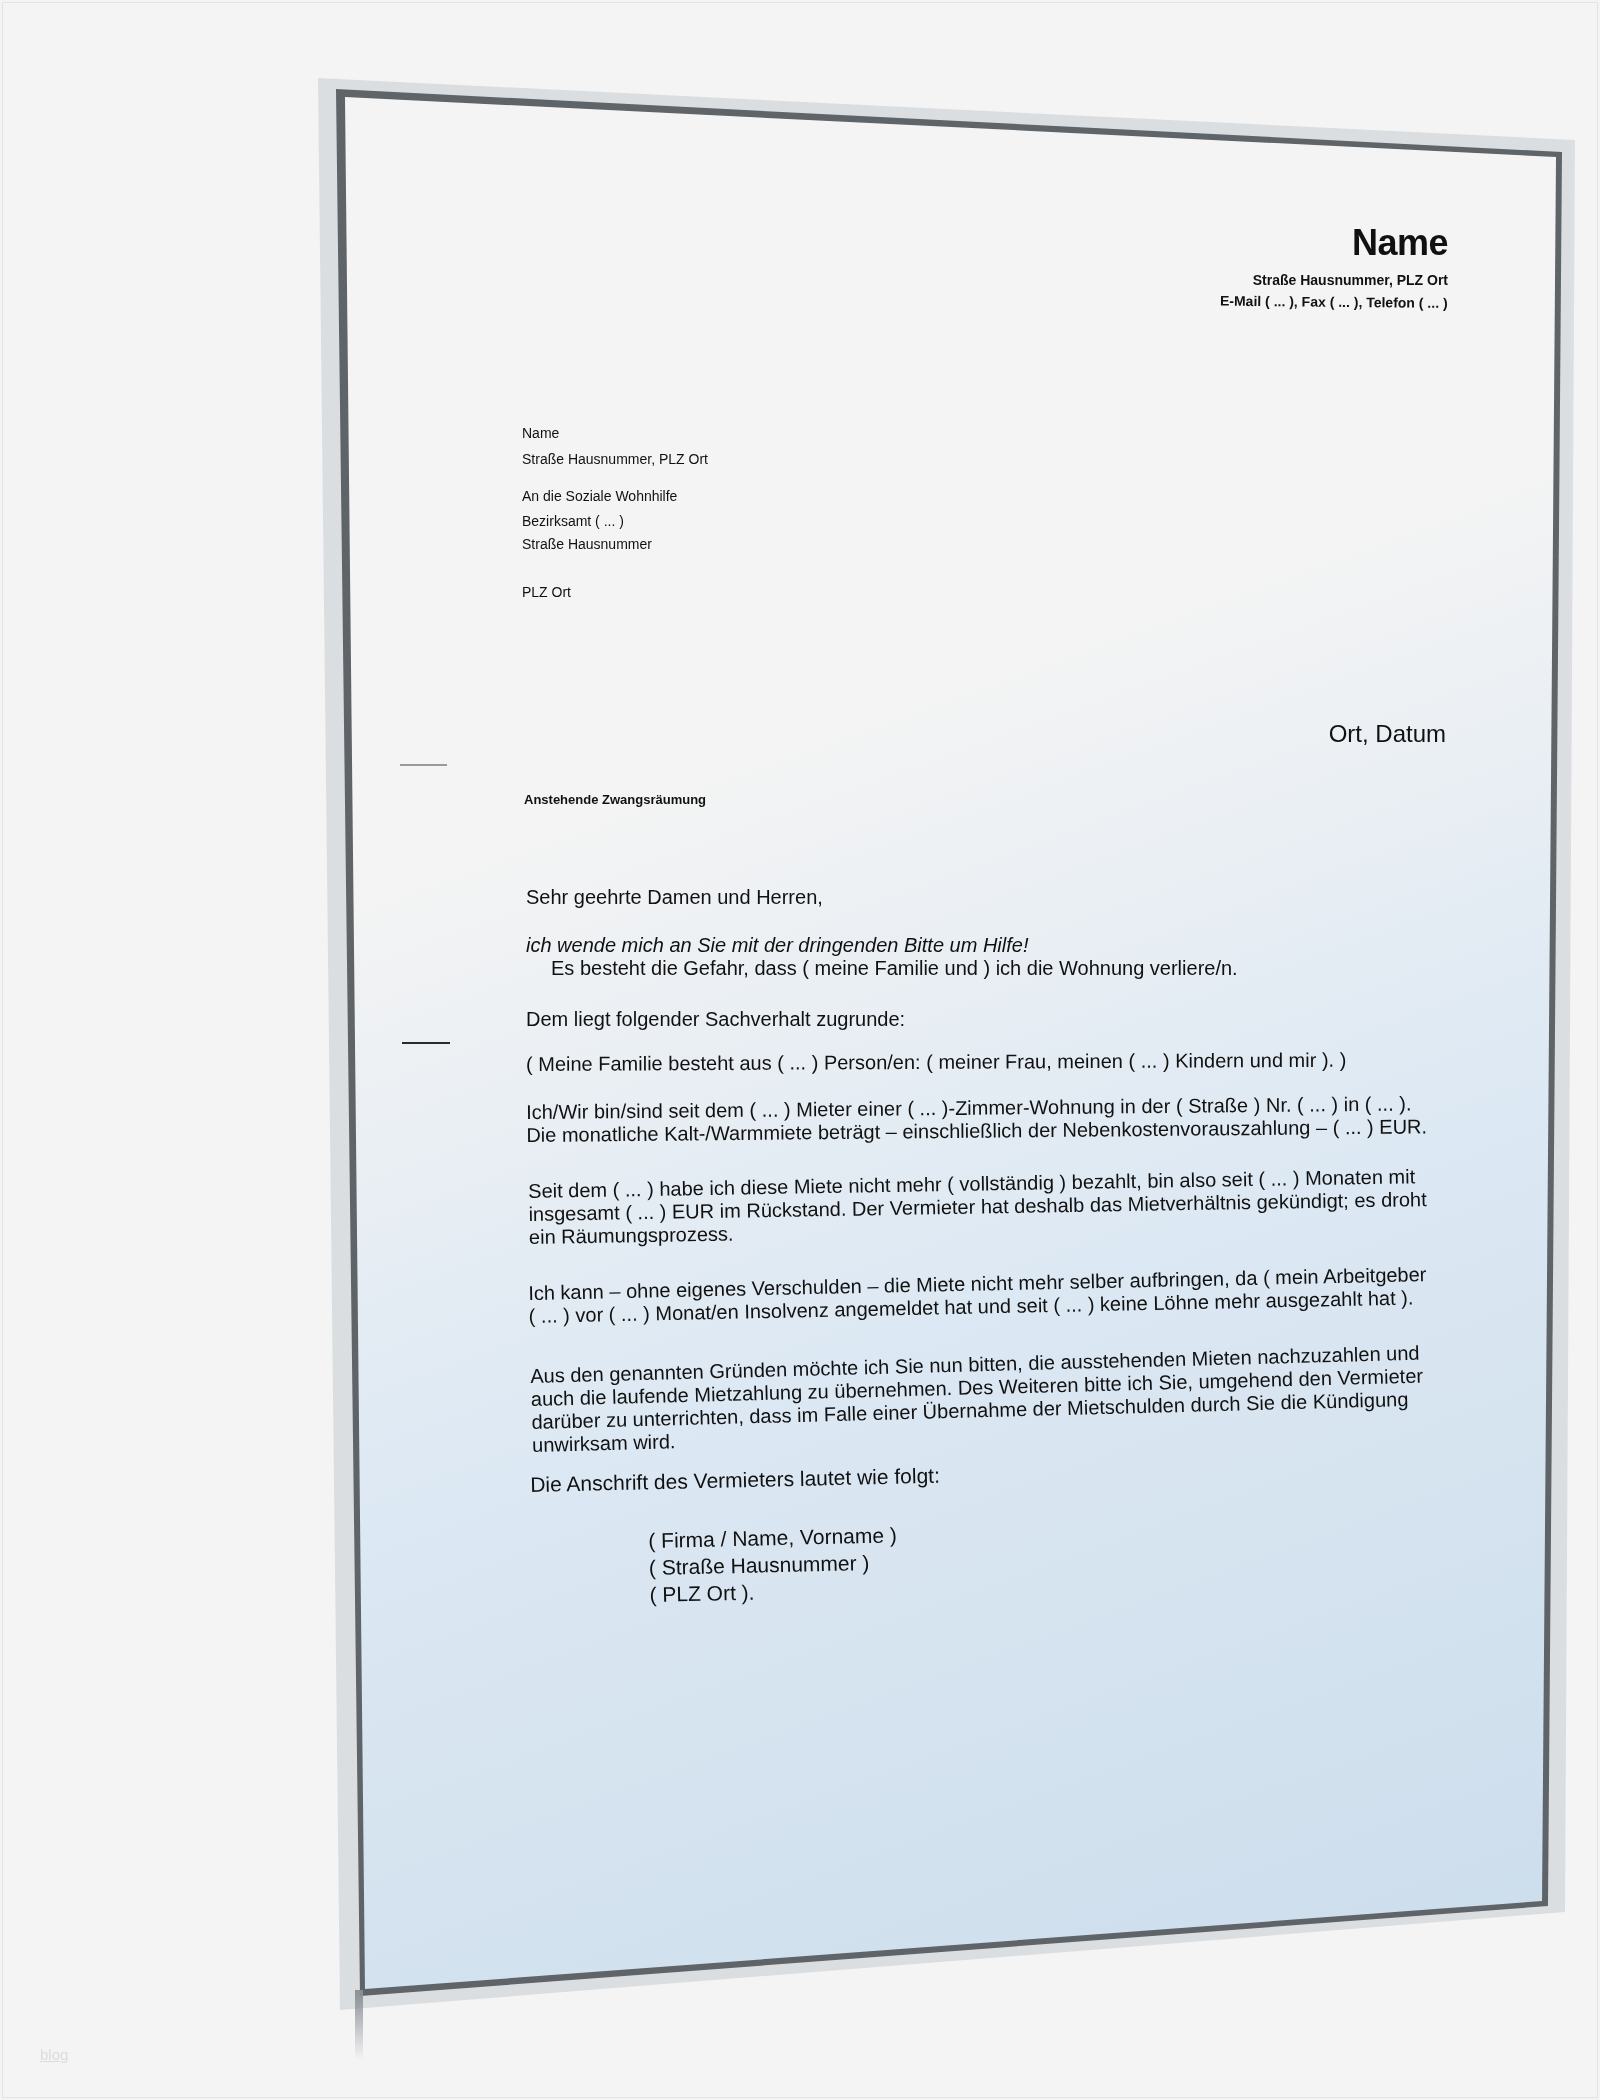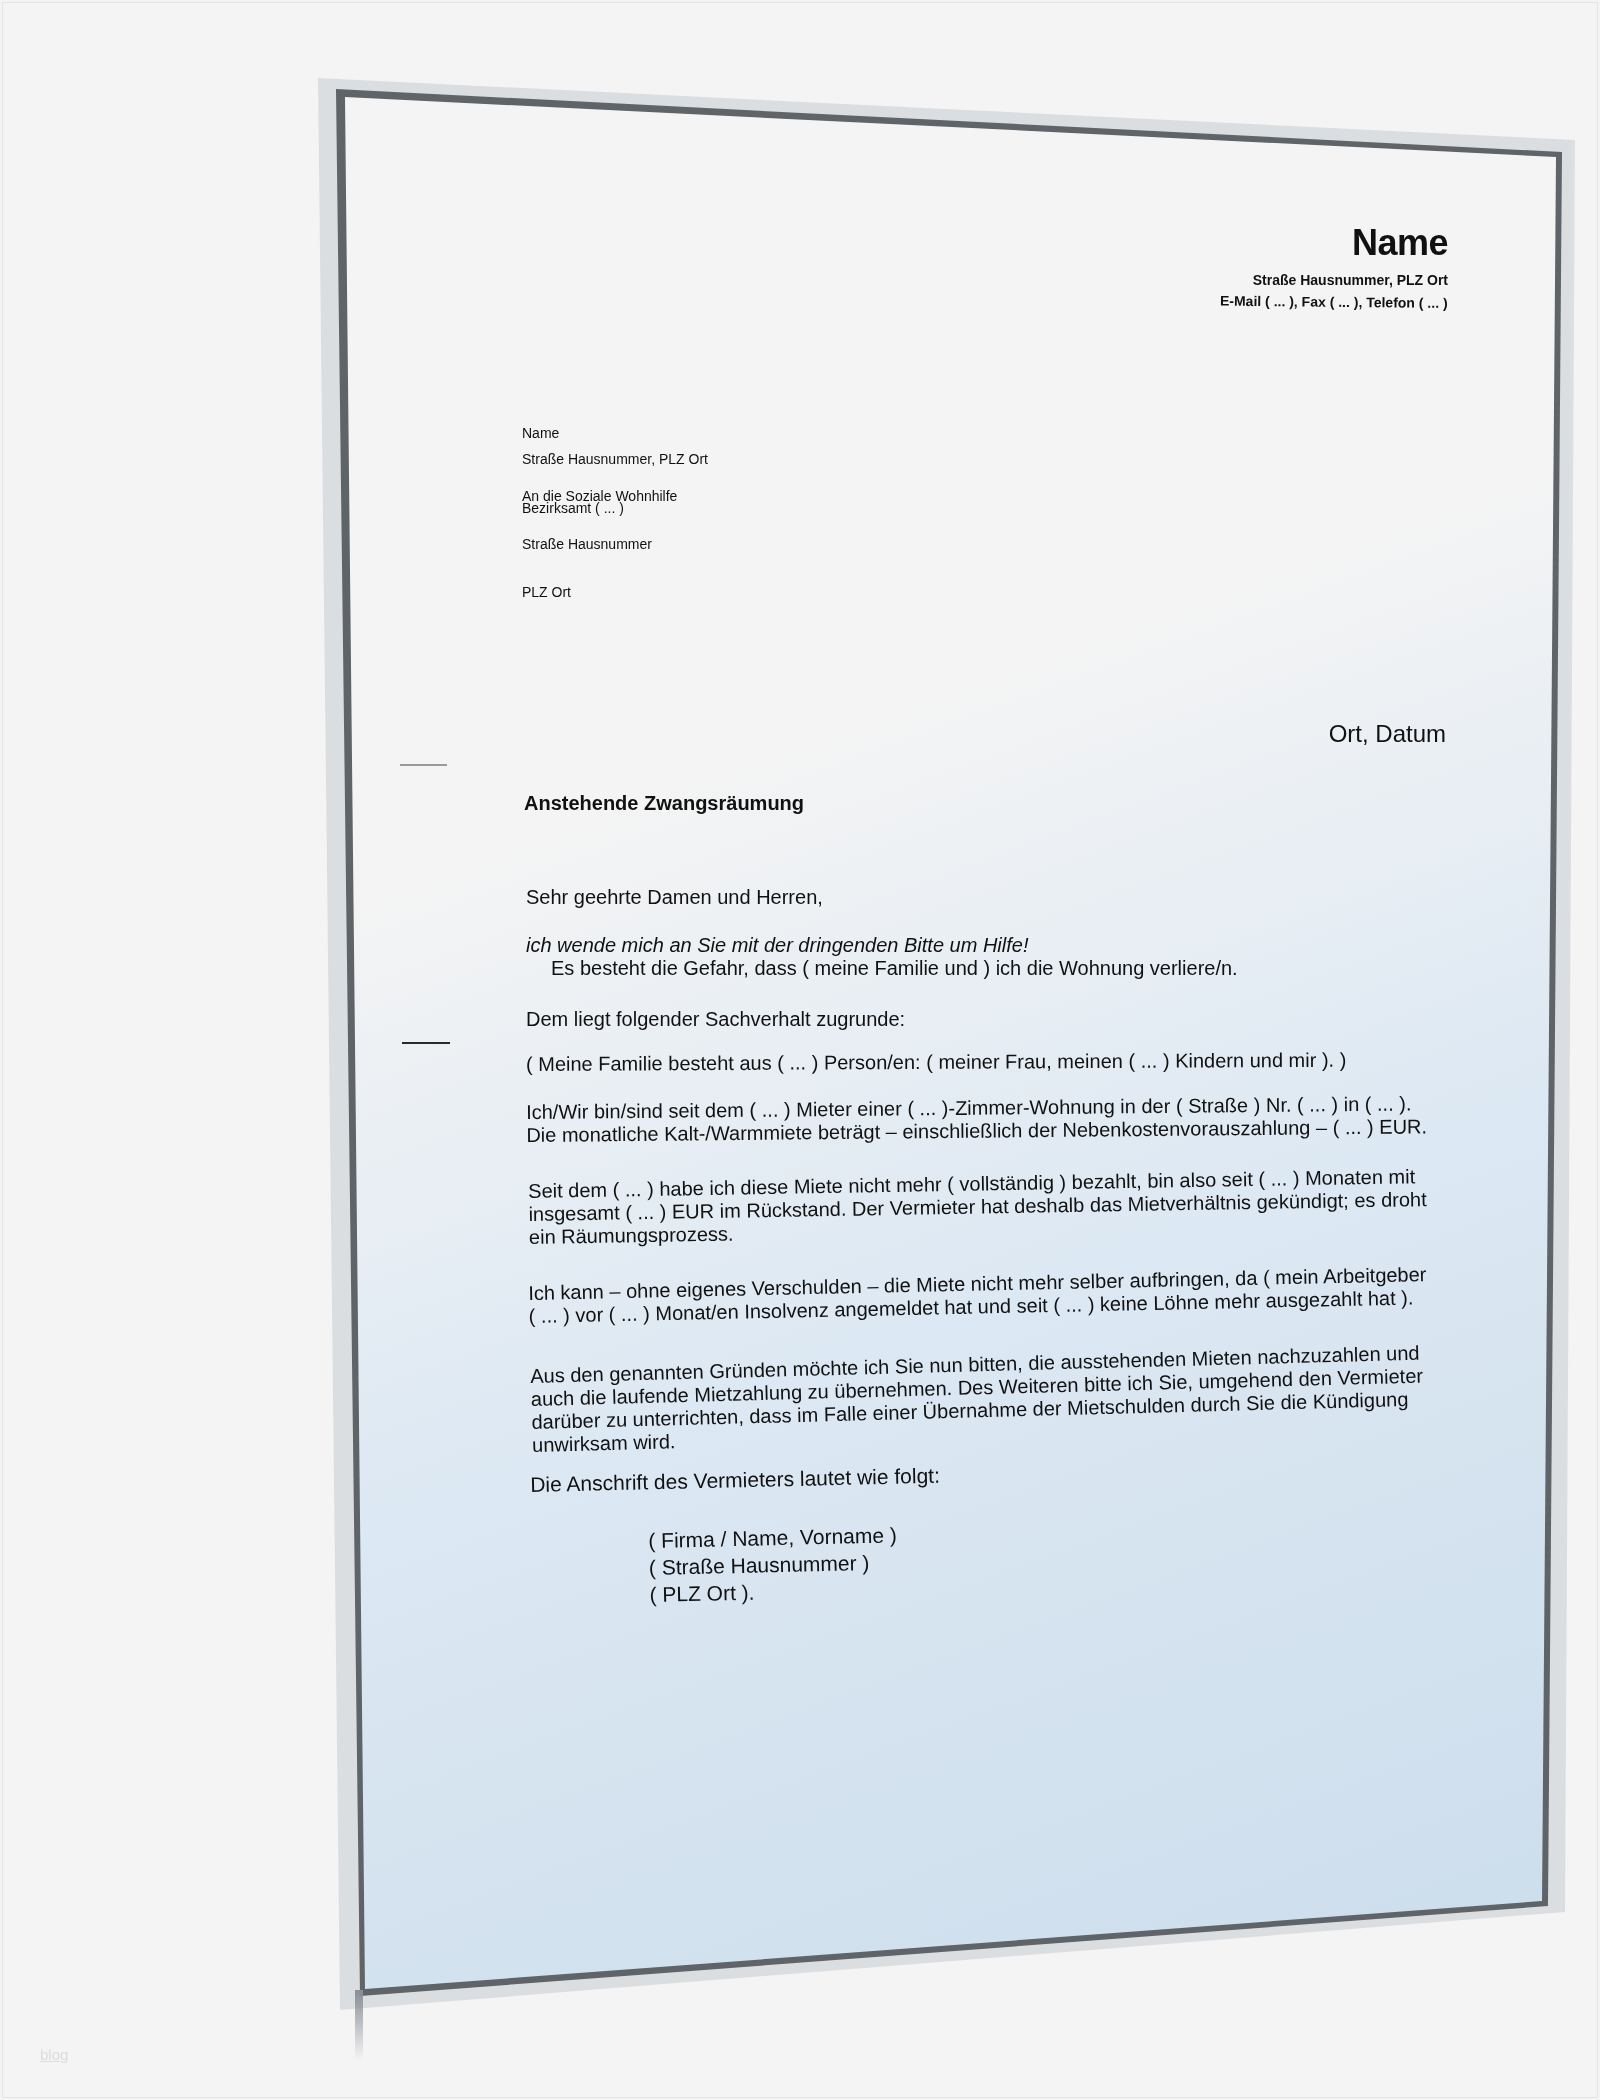--- a/index.html
+++ b/index.html
@@ -41,21 +41,21 @@
     position: absolute; left: 355px; top: 1990px; width: 8px; height: 70px;
     background: linear-gradient(180deg, #8b9096, rgba(244,244,244,0));
   }
   .t { position: absolute; white-space: nowrap; margin: 0; }
   .hdr-name { right: 152px; top: 222px; font-size: 36px; font-weight: bold; letter-spacing: -0.5px; }
   .hdr-line { right: 152px; font-size: 14px; font-weight: bold; }
   .small { font-size: 14px; }
   .addr { font-size: 14px; line-height: 24px; }
   .body { font-size: 20px; line-height: 23px; }
   .ind-block { line-height: 27px; }
-  .subject { font-size: 20px; font-weight: bold; }
+  .subject { font-size: 13px; font-weight: bold; }
   .fold { position: absolute; height: 2px; }
   .watermark { position: absolute; left: 40px; top: 2046px; font-size: 15px; color: #dcdcdc; text-decoration: underline; }
 </style>
 </head>
 <body>
 
 <div class="frame"></div>
 
 <div class="page-shadow"></div>
 <div class="page-border"></div>
@@ -69,21 +69,21 @@
   <p class="t hdr-line" style="top:295px; transform: rotate(0.6deg); transform-origin: right center;">E-Mail ( ... ), Fax ( ... ), Telefon ( ... )</p>
 </div>
 
 <div>
   <p class="t small" style="left:522px; top:425px;">Name</p>
   <p class="t small" style="left:522px; top:451px;">Straße Hausnummer, PLZ Ort</p>
 </div>
 
 <div>
   <p class="t addr" style="left:522px; top:484px;">An die Soziale Wohnhilfe</p>
-  <p class="t addr" style="left:522px; top:496px;">Bezirksamt ( ... )</p>
+  <p class="t addr" style="left:522px; top:509px;">Bezirksamt ( ... )</p>
   <p class="t addr" style="left:522px; top:532px;">Straße Hausnummer</p>
   <p class="t addr" style="left:522px; top:580px;">PLZ Ort</p>
 </div>
 
 <p class="t" style="right:154px; top:720px; font-size:24px;">Ort, Datum</p>
 
 <div class="fold" style="left:400px; top:764px; width:47px; background:#9a9a9a;"></div>
 <div class="fold" style="left:402px; top:1042px; width:48px; background:#2a2a2a;"></div>
 
 <p class="t subject" style="left:524px; top:792px;">Anstehende Zwangsräumung</p>

